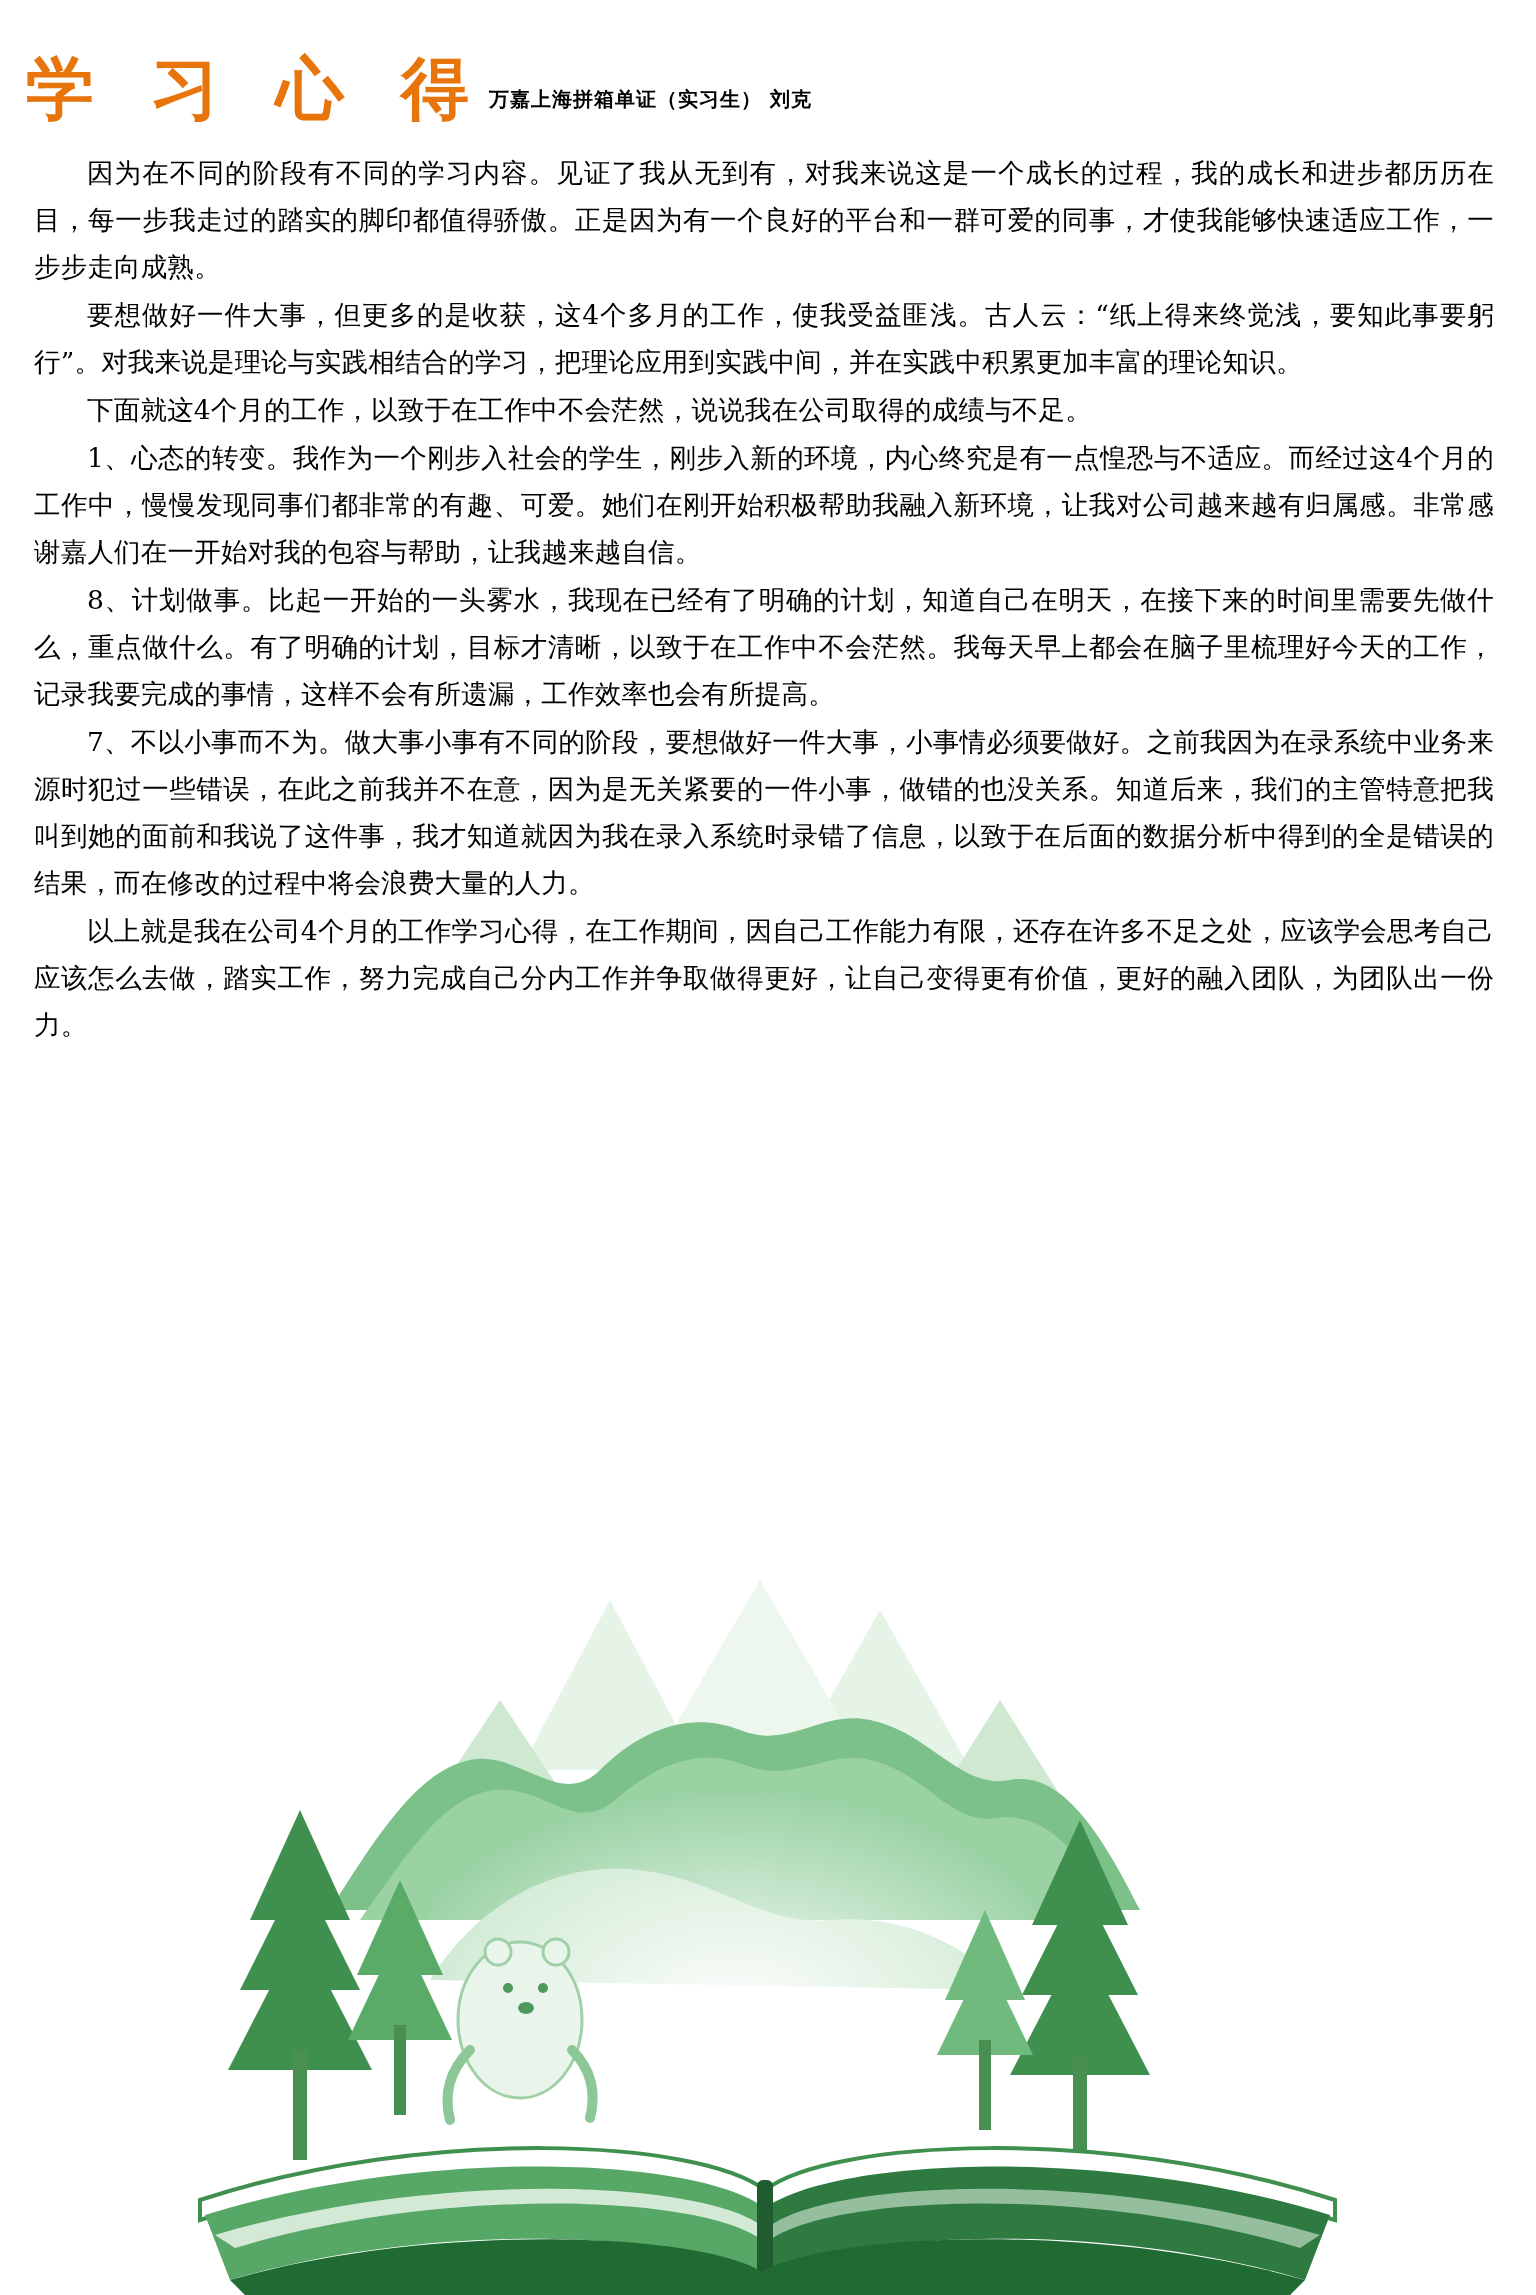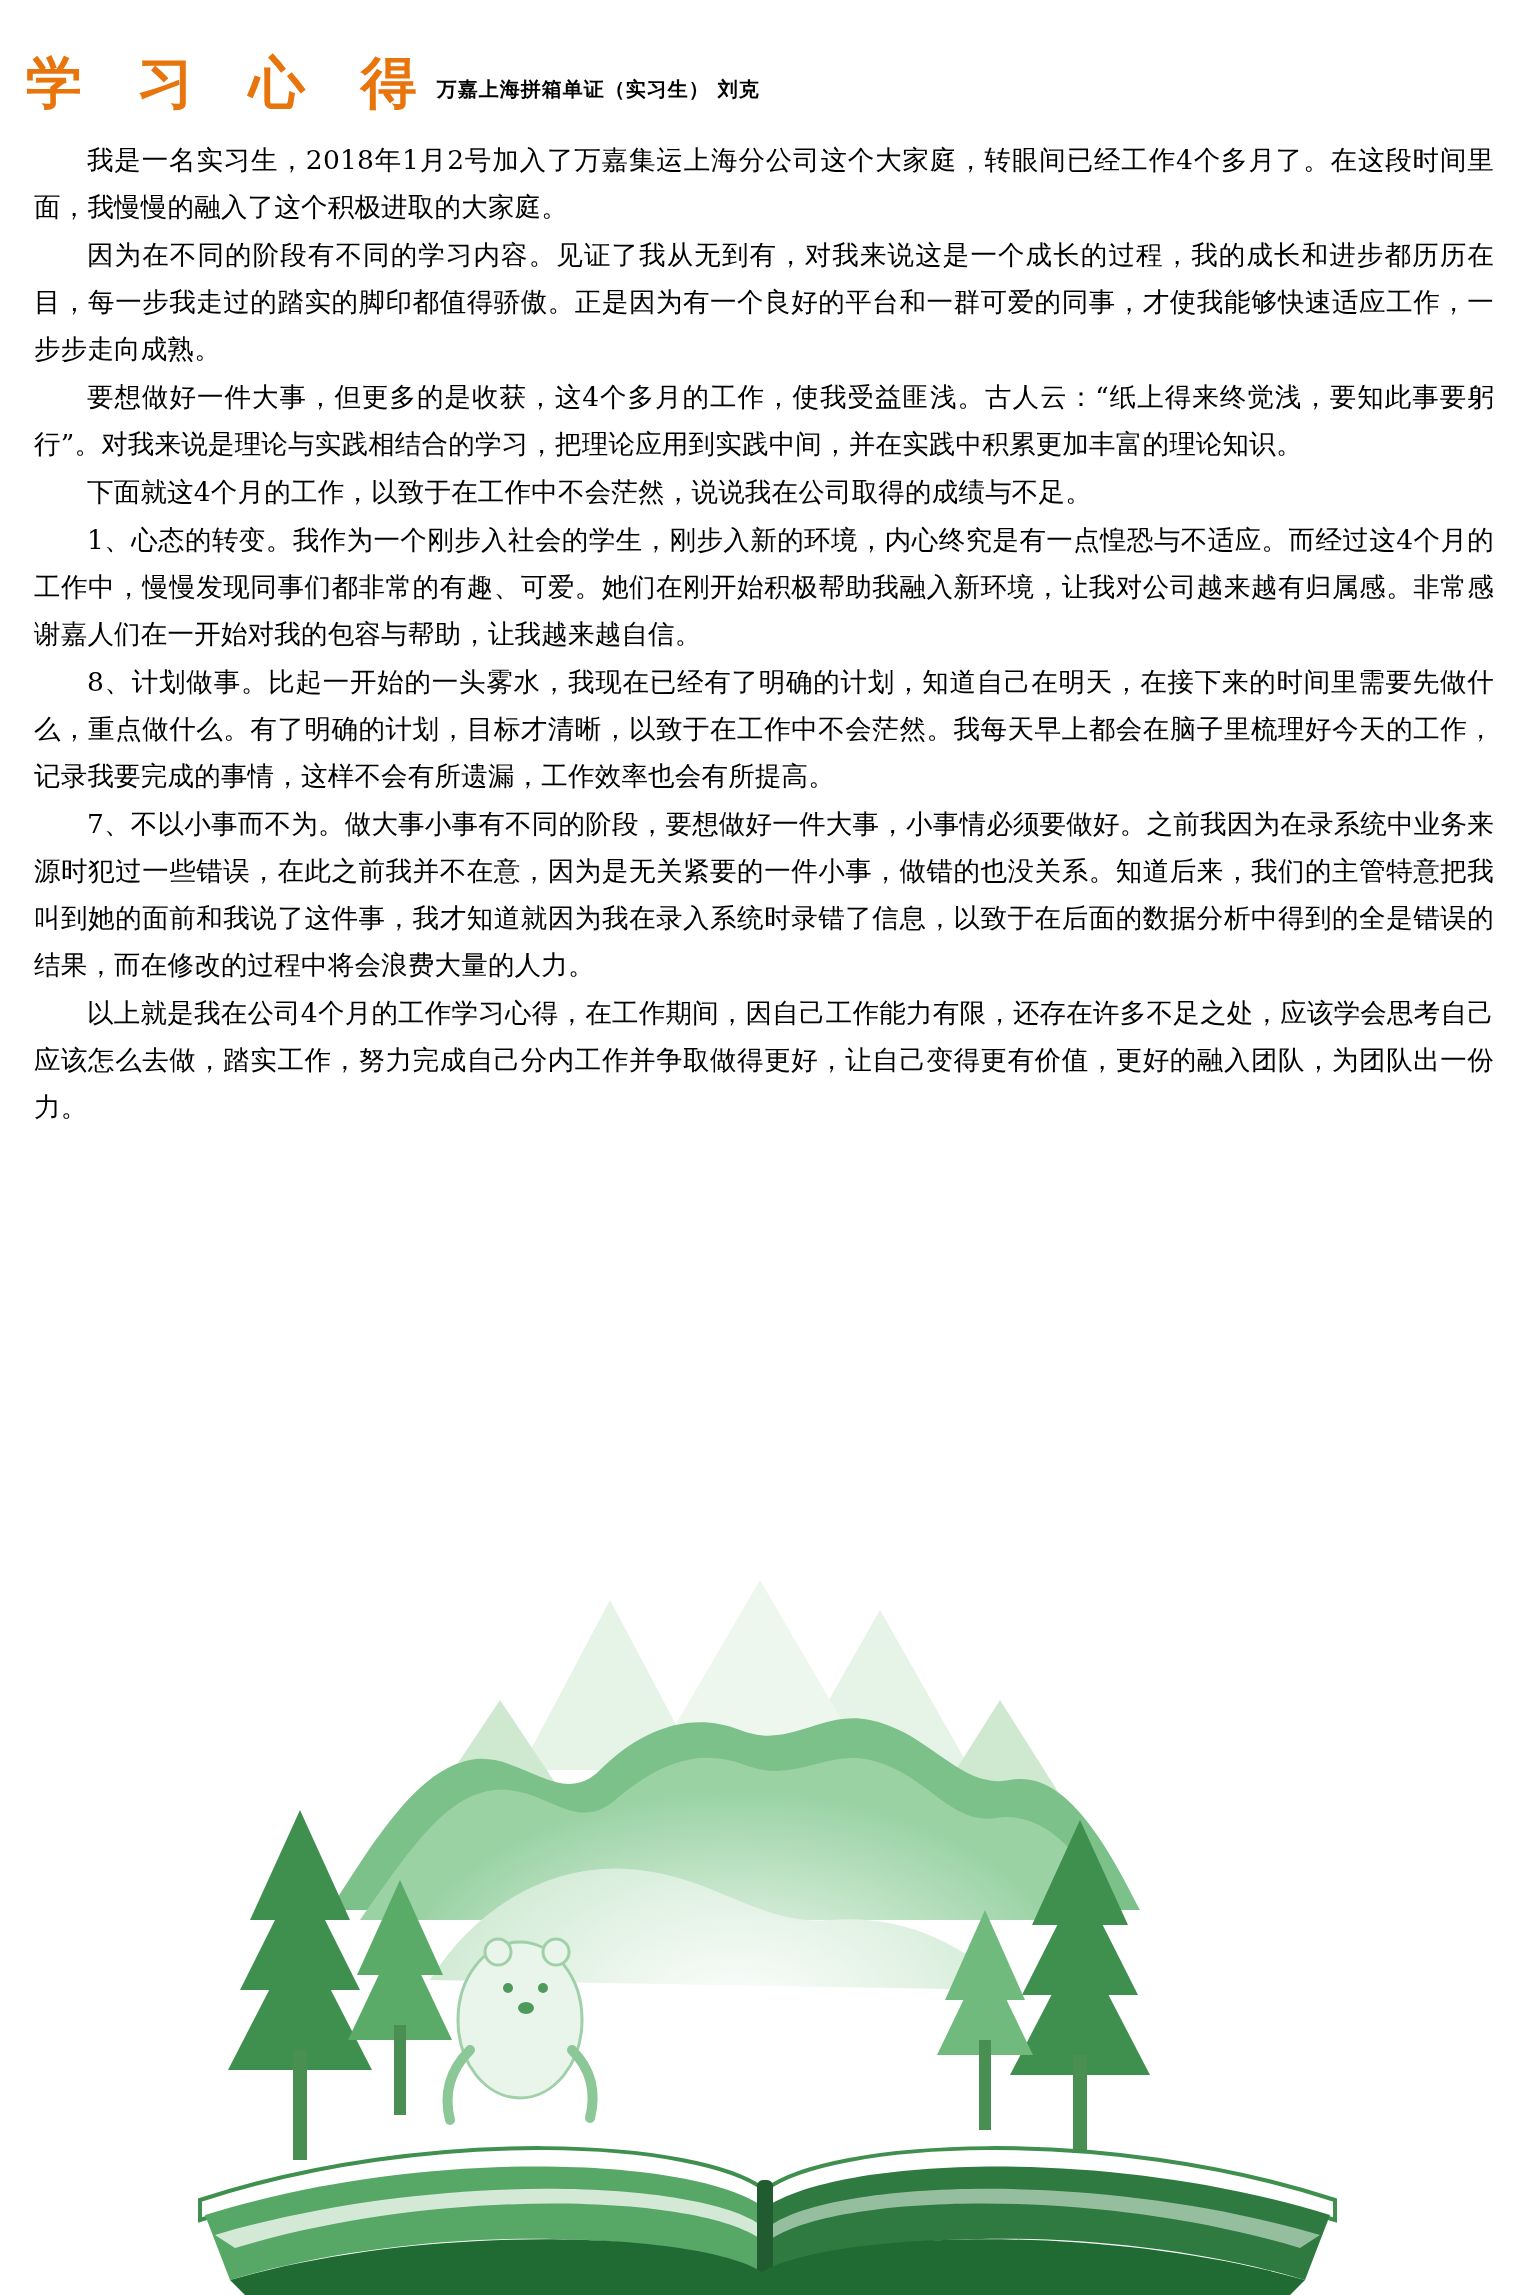--- a/index.html
+++ b/index.html
@@ -21,23 +21,23 @@
     position: relative;
     padding: 0;
     box-sizing: border-box;
   }
   .header {
     display: flex;
     align-items: baseline;
     padding: 52px 0 0 26px;
   }
   .doc-title {
-    font-family: Liberation Sans, sans-serif;
+    font-family: Liberation Serif, serif;
     font-weight: bold;
-    font-size: 56px;
+    font-size: 68px;
     letter-spacing: 20px;
     color: #E8740C;
     white-space: nowrap;
     line-height: 1.1;
     text-align: right;
   }
   .byline {
     font-family: "DejaVu Serif", "Liberation Serif", serif;
     font-weight: bold;
     font-size: 20px;
@@ -72,21 +72,20 @@
 <body>
 
 <div class="page">
 
   <div class="header">
     <div class="doc-title">学 习 心 得</div>
     <div class="byline">万嘉上海拼箱单证（实习生） 刘克</div>
   </div>
 
   <div class="body-text">
-    <p class="para">我是一名实习生，2018年1月2号加入了万嘉集运上海分公司这个大家庭，转眼间已经工作4个多月了。在这段时间里面，我慢慢的融入了这个积极进取的大家庭。</p>
     <p class="para">因为在不同的阶段有不同的学习内容。见证了我从无到有，对我来说这是一个成长的过程，我的成长和进步都历历在目，每一步我走过的踏实的脚印都值得骄傲。正是因为有一个良好的平台和一群可爱的同事，才使我能够快速适应工作，一步步走向成熟。</p>
     <p class="para">要想做好一件大事，但更多的是收获，这4个多月的工作，使我受益匪浅。古人云：“纸上得来终觉浅，要知此事要躬行”。对我来说是理论与实践相结合的学习，把理论应用到实践中间，并在实践中积累更加丰富的理论知识。</p>
     <p class="para">下面就这4个月的工作，以致于在工作中不会茫然，说说我在公司取得的成绩与不足。</p>
     <p class="para">1、心态的转变。我作为一个刚步入社会的学生，刚步入新的环境，内心终究是有一点惶恐与不适应。而经过这4个月的工作中，慢慢发现同事们都非常的有趣、可爱。她们在刚开始积极帮助我融入新环境，让我对公司越来越有归属感。非常感谢嘉人们在一开始对我的包容与帮助，让我越来越自信。</p>
     <p class="para">8、计划做事。比起一开始的一头雾水，我现在已经有了明确的计划，知道自己在明天，在接下来的时间里需要先做什么，重点做什么。有了明确的计划，目标才清晰，以致于在工作中不会茫然。我每天早上都会在脑子里梳理好今天的工作，记录我要完成的事情，这样不会有所遗漏，工作效率也会有所提高。</p>
     <p class="para">7、不以小事而不为。做大事小事有不同的阶段，要想做好一件大事，小事情必须要做好。之前我因为在录系统中业务来源时犯过一些错误，在此之前我并不在意，因为是无关紧要的一件小事，做错的也没关系。知道后来，我们的主管特意把我叫到她的面前和我说了这件事，我才知道就因为我在录入系统时录错了信息，以致于在后面的数据分析中得到的全是错误的结果，而在修改的过程中将会浪费大量的人力。</p>
     <p class="para">以上就是我在公司4个月的工作学习心得，在工作期间，因自己工作能力有限，还存在许多不足之处，应该学会思考自己应该怎么去做，踏实工作，努力完成自己分内工作并争取做得更好，让自己变得更有价值，更好的融入团队，为团队出一份力。</p>
   </div>
 
   <div class="art">

